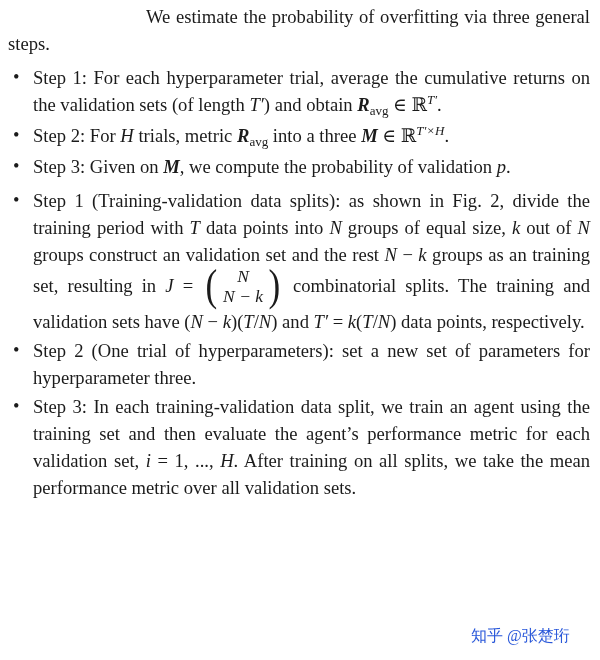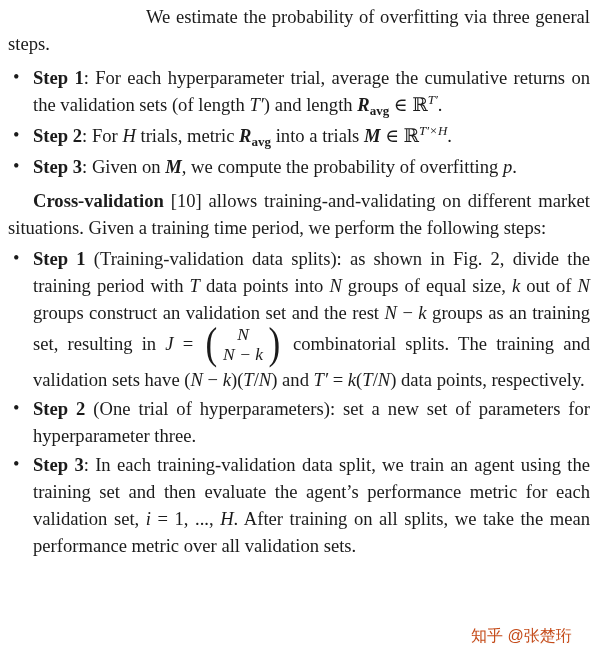--- a/index.html
+++ b/index.html
@@ -12,47 +12,46 @@
     padding:3px 10px 0 8px;
     font-size:18.6px;line-height:27px;color:#1b1b1b;
     text-align:justify;
   }
   p{margin:0 0 7px 0;}
   p.cont{text-indent:138px;}
   p.first-indent{text-indent:25px;margin:0 0 4px 0;}
   ul{list-style:none;margin:0 0 7px 0;padding:0;}
   li{position:relative;padding-left:25px;margin:0 0 2px 0;}
   .bullet{position:absolute;left:5px;top:-1px;}
-  .r-b{font-weight:700;}
+  .r-b{font-weight:400;}
   .r-i{font-style:italic;}
   .r-bi{font-weight:700;font-style:italic;}
   .r-sup{font-size:.7em;font-style:italic;position:relative;top:-.52em;}
-  .r-sub{font-size:.7em;position:relative;top:.28em;font-weight:bold;}
+  .r-sub{font-size:.7em;position:relative;top:.28em;}
   .binom{display:inline-flex;align-items:center;vertical-align:middle;position:relative;top:-2px;margin:0 2px;}
   .binom .paren{font-size:44px;line-height:.9;font-weight:400;transform:scaleX(.8);}
   .binom .stack{display:inline-flex;flex-direction:column;align-items:center;
     font-style:italic;font-size:17.5px;line-height:20px;padding:0 4px;}
   .watermark{
     position:absolute;left:471px;top:626px;white-space:nowrap;
-    font-family:Liberation Sans, sans-serif;
-    font-size:16px;color:#c2410c;text-shadow:1px 1px 0 #fafafa;opacity:.95;
+    font-family:Liberation Serif, serif;
+    font-size:16px;color:#1d4ed8;text-shadow:1px 1px 0 #fafafa;opacity:.95;
   }
 </style>
 </head>
 <body>
 
 <div class="page">
   <div id="doc-content">
       <p class="cont"><span>We estimate the probability of overfitting via three general steps.</span></p>
       <ul>
-        <li><span class="bullet">•</span><span class="r-b">Step 1</span><span>: For each hyperparameter trial, average the cumulative returns on the validation sets (of length </span><span class="r-i">T′</span><span>) and length </span><span class="r-bi">R</span><span class="r-sub">avg</span><span> ∈ </span><span>ℝ</span><span class="r-sup">T′</span><span>.</span></li>
-        <li><span class="bullet">•</span><span class="r-b">Step 2</span><span>: For </span><span class="r-i">H</span><span> trials, metric </span><span class="r-bi">R</span><span class="r-sub">avg</span><span> into a trials </span><span class="r-bi">M</span><span> ∈ </span><span>ℝ</span><span class="r-sup">T′×H</span><span>.</span></li>
-        <li><span class="bullet">•</span><span class="r-b">Step 3</span><span>: Given on </span><span class="r-bi">M</span><span>, we compute the probability of overfitting </span><span class="r-i">p</span><span>.</span></li>
+        <li><span class="bullet">•</span><span class="r-b">Step 1</span><span>: For each hyperparameter trial, average the cumulative returns on the validation sets (of length </span><span class="r-i">T′</span><span>) and obtain </span><span class="r-bi">R</span><span class="r-sub">avg</span><span> ∈ </span><span>ℝ</span><span class="r-sup">T′</span><span>.</span></li>
+        <li><span class="bullet">•</span><span class="r-b">Step 2</span><span>: For </span><span class="r-i">H</span><span> trials, metric </span><span class="r-bi">R</span><span class="r-sub">avg</span><span> into a three </span><span class="r-bi">M</span><span> ∈ </span><span>ℝ</span><span class="r-sup">T′×H</span><span>.</span></li>
+        <li><span class="bullet">•</span><span class="r-b">Step 3</span><span>: Given on </span><span class="r-bi">M</span><span>, we compute the probability of validation </span><span class="r-i">p</span><span>.</span></li>
       </ul>
-      <p class="first-indent"><span class="r-b">Cross-validation</span><span> [10] allows training-and-validating on different market situations. Given a training time period, we perform the following steps:</span></p>
       <ul>
         <li><span class="bullet">•</span><span class="r-b">Step 1</span><span> (Training-validation data splits): as shown in Fig. 2, divide the training period with </span><span class="r-i">T</span><span> data points into </span><span class="r-i">N</span><span> groups of equal size, </span><span class="r-i">k</span><span> out of </span><span class="r-i">N</span><span> groups construct an validation set and the rest </span><span class="r-i">N</span><span> − </span><span class="r-i">k</span><span> groups as an training set, resulting in </span><span class="r-i">J</span><span> = </span><span class="binom">
             <span class="paren">(</span>
             <span class="stack">
               <span>N</span>
               <span>N − k</span>
             </span>
             <span class="paren">)</span>
           </span><span> combinatorial splits. The training and validation sets have (</span><span class="r-i">N</span><span> − </span><span class="r-i">k</span><span>)(</span><span class="r-i">T</span><span>/</span><span class="r-i">N</span><span>) and </span><span class="r-i">T′</span><span> = </span><span class="r-i">k</span><span>(</span><span class="r-i">T</span><span>/</span><span class="r-i">N</span><span>) data points, respectively.</span></li>
         <li><span class="bullet">•</span><span class="r-b">Step 2</span><span> (One trial of hyperparameters): set a new set of parameters for hyperparameter three.</span></li>

